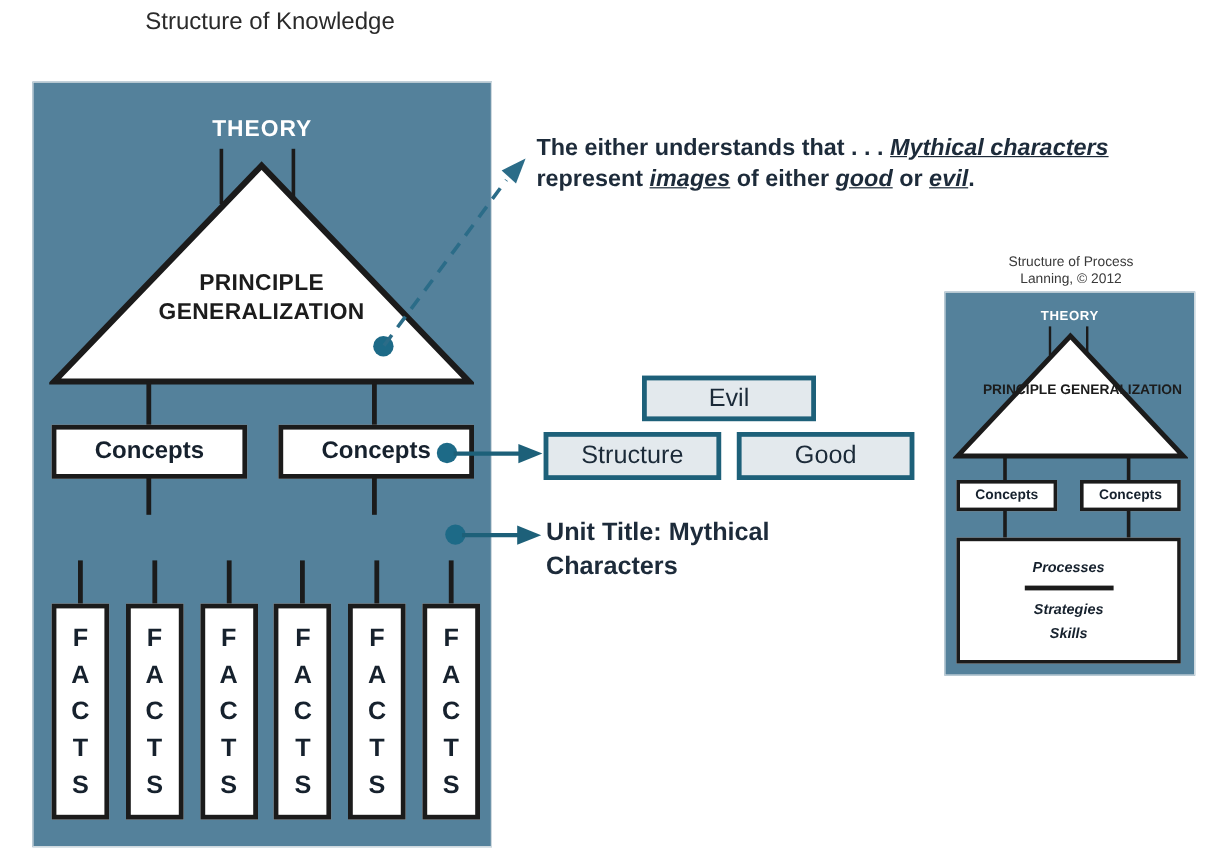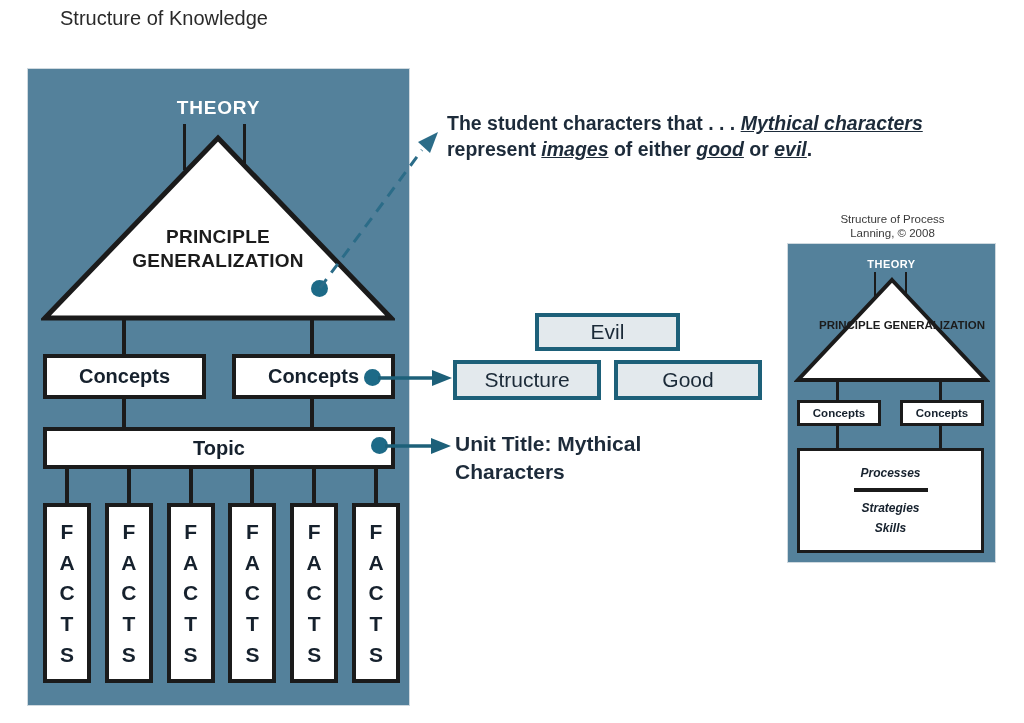--- a/index.html
+++ b/index.html
@@ -13,21 +13,21 @@
   }
   #stage{position:absolute;left:0;top:0;width:1024px;height:723px;}
 
   
   .abs{position:absolute;}
 
   
   #sok-title{
     left:60px; top:6px; width:330px;
     font-size:20px; line-height:25px; font-weight:400;
-    color:#2a2a2a; text-align:left;
+    color:#2a2a2a; text-align:center;
   }
   #sok-title .l2{display:block;}
 
   #sok-panel{
     left:27px; top:68px; width:383px; height:638px;
     background:#54819b;
     border:1px solid #cfd9df;
     box-sizing:border-box;
   }
 
@@ -179,23 +179,20 @@
   <div class="abs wbox" id="concepts-l">
     <span>Concepts</span>
   </div>
   <div class="abs wbox" id="concepts-r">
     <span>Concepts</span>
   </div>
 
   <div class="vline" style="left:122px;top:397px;height:32px;"></div>
   <div class="vline" style="left:310px;top:397px;height:32px;"></div>
 
-  <div class="abs wbox" id="topic-box">
-    <span>Topic</span>
-  </div>
 
   <div id="facts-layer">
       <div class="vline" style="left: 65px; top: 467px; height: 38px;"></div>
       <div class="fact abs" style="left: 43px; top: 503px;">
         <span>F</span>
         <span>A</span>
         <span>C</span>
         <span>T</span>
         <span>S</span>
       </div>
@@ -253,37 +250,37 @@
   <svg class="arrowsvg" style="left:378px;top:366px;width:80px;height:26px;">
     <line x1="0" y1="12" x2="58" y2="12" stroke="#1d6079" stroke-width="3.5"></line>
     <polygon points="74,12 54,4 54,20" fill="#1d6079"></polygon>
   </svg>
 
   <svg class="arrowsvg" style="left:385px;top:434px;width:72px;height:26px;">
     <line x1="0" y1="12" x2="50" y2="12" stroke="#1d6079" stroke-width="3.5"></line>
     <polygon points="66,12 46,4 46,20" fill="#1d6079"></polygon>
   </svg>
 
-  <div class="abs" id="gen-note"><span>The student characters that . . . </span><i>Mythical characters</i><span> represent </span><i>images</i><span> of either </span><i>good</i><span> or </span><i>evil</i><span>.</span></div>
+  <div class="abs" id="gen-note"><span>The either understands that . . . </span><i>Mythical characters</i><span> represent </span><i>images</i><span> of either </span><i>good</i><span> or </span><i>evil</i><span>.</span></div>
 
   <div class="abs" id="unit-note">Unit Title: Mythical Characters</div>
 
   <div class="abs tealbox" id="box-evil">
     <span>Evil</span>
   </div>
   <div class="abs tealbox" id="box-characters">
     <span>Structure</span>
   </div>
   <div class="abs tealbox" id="box-good">
     <span>Good</span>
   </div>
 
   <div class="abs" id="sop-title">
     <span>Structure of Process</span>
-    <span class="l2">Lanning, © 2008</span>
+    <span class="l2">Lanning, © 2012</span>
   </div>
 
   <div class="abs" id="sop-panel"></div>
   <div class="abs" id="sop-theory">THEORY</div>
   <div class="sop-stem" id="sop-stem-l"></div>
   <div class="sop-stem" id="sop-stem-r"></div>
 
   <div class="abs" id="sop-tri">
     <svg width="196" height="108" viewBox="0 0 196 108">
       <polygon points="98,4 192,104 4,104" fill="#ffffff" stroke="#1b1b1b" stroke-width="4" stroke-linejoin="miter"></polygon>

